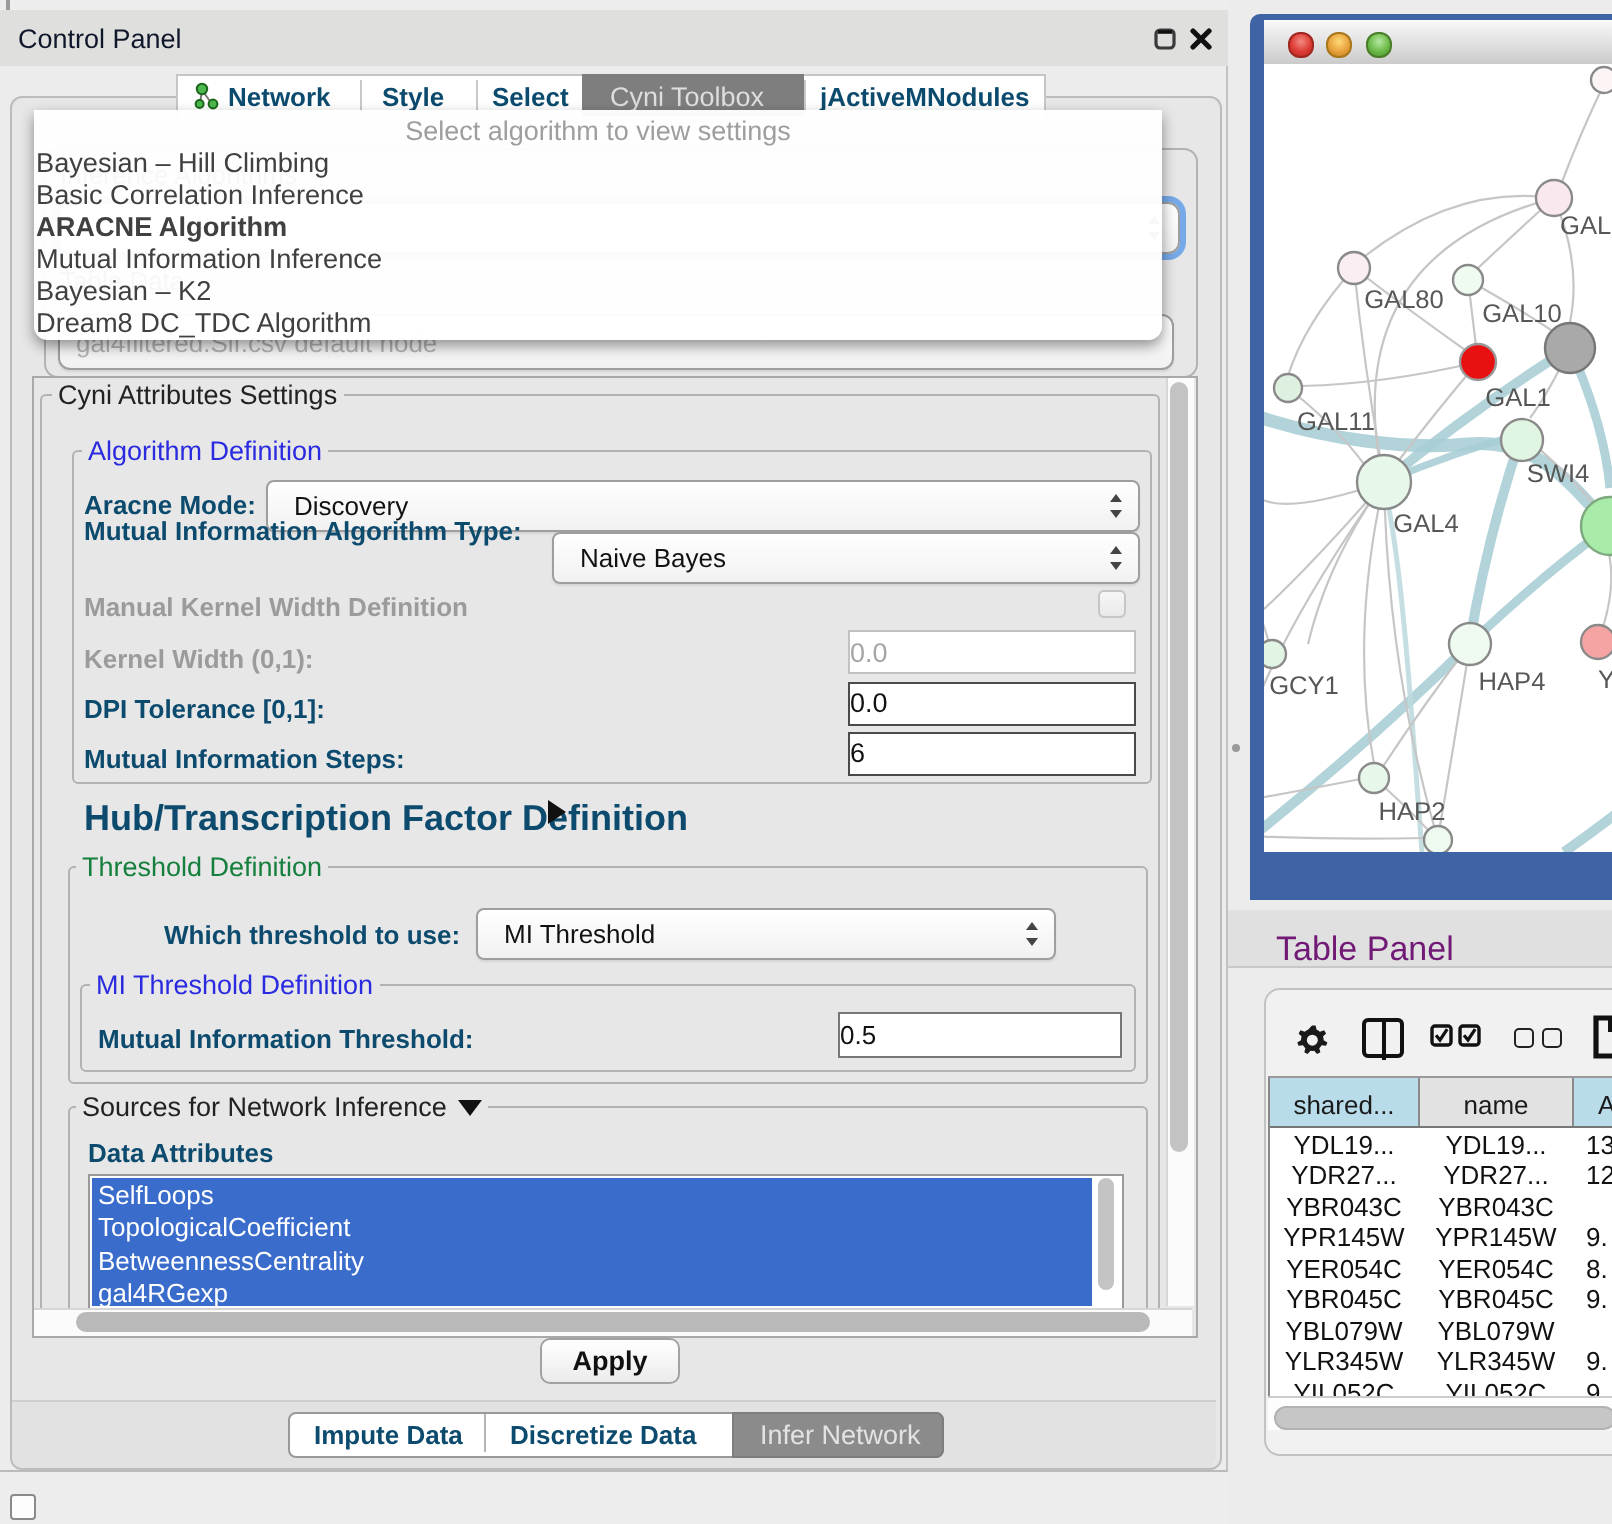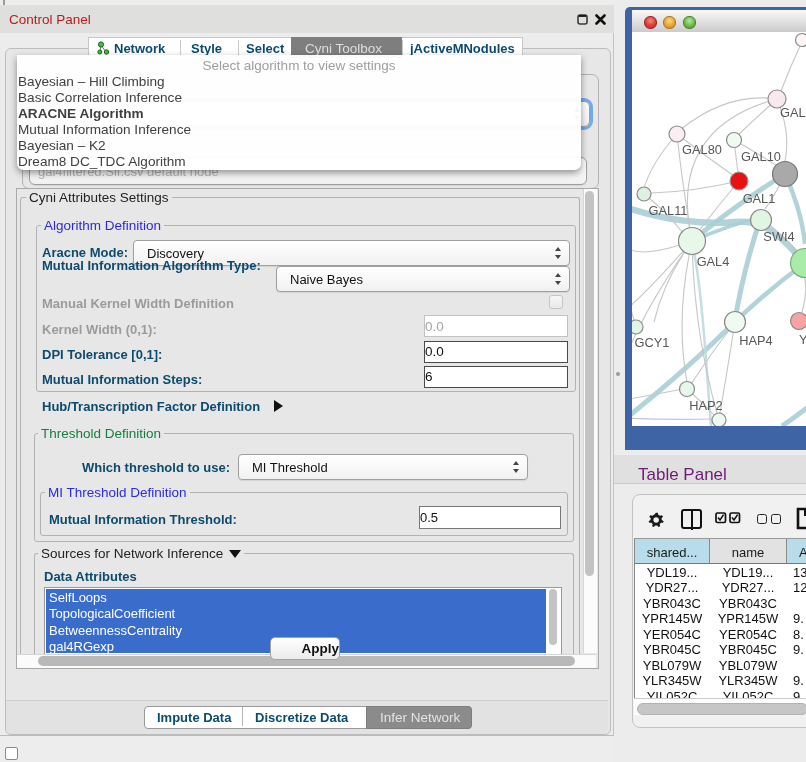--- a/index.html
+++ b/index.html
@@ -13,21 +13,21 @@
 .field{position:absolute;background:#fff;font-size:13px;color:#111;text-align:left;line-height:21px;padding-right:5px;box-sizing:border-box}
 .gtitle{position:absolute;font-size:13.5px;background:#e7e7e7;padding:0 3px;line-height:13px}
 .gbox{position:absolute;border:1px solid #b2b2b2;border-radius:3px}
 </style></head>
 <body>
 
 <div class="abs" style="left:3px;top:0;width:2px;height:6px;background:#9a9a9a"></div>
 
 <div class="abs" style="left:0;top:5px;width:613px;height:729px;background:#ececec;border-right:1px solid #c2c2c2;border-top:1px solid #d5d5d5;border-bottom:1px solid #bbb"></div>
 <div class="abs" style="left:0;top:5px;width:618px;height:28px;background:#dfdfde"></div>
-<div class="abs" style="left:9px;top:12px;font-size:13.5px;color:#b91c1c">Control Panel</div>
+<div class="abs" style="left:9px;top:12px;font-size:13.5px;color:#0f172a">Control Panel</div>
 
 <svg class="abs" style="left:577px;top:14px" width="12" height="12" viewBox="0 0 12 12">
     <rect x="1" y="1" width="9" height="9" rx="2" fill="none" stroke="#3a3a3a" stroke-width="1.6"></rect>
     <path d="M2,2 h7" stroke="#111" stroke-width="1.8"></path>
   </svg>
 <svg class="abs" style="left:595px;top:14px" width="11" height="11" viewBox="0 0 11 11">
     <path d="M1.5,1.5 L9.5,9.5 M9.5,1.5 L1.5,9.5" stroke="#111" stroke-width="2.6" stroke-linecap="round"></path>
   </svg>
 
 <div class="abs" style="left:5px;top:48px;width:604px;height:685px;background:#e7e7e7;border:1px solid #bcbcbc;border-radius:6px"></div>
@@ -78,21 +78,21 @@
     <span class="step"></span>
   </div>
 <div class="abs b" style="left:42px;top:296px;color:#9b9b9b">Manual Kernel Width Definition</div>
 <div class="abs" style="left:549px;top:295px;width:12px;height:12px;border:1px solid #c5c5c5;border-radius:3px;background:linear-gradient(#f6f6f6,#e9e9e9)"></div>
 <div class="abs b" style="left:42px;top:322px;color:#9b9b9b">Kernel Width (0,1):</div>
 <div class="field" style="left:424px;top:315px;width:144px;height:22px;border:1px solid #c2c2c2;color:#a5a5a5;font-size:13.5px;line-height:22px">0.0</div>
 <div class="abs b" style="left:42px;top:347px">DPI Tolerance [0,1]:</div>
 <div class="field" style="left:424px;top:341px;width:144px;height:22px;border:1.5px solid #4a4a4a;font-size:13.5px;line-height:20px">0.0</div>
 <div class="abs b" style="left:42px;top:372px">Mutual Information Steps:</div>
 <div class="field" style="left:424px;top:366px;width:144px;height:22px;border:1.5px solid #4a4a4a;font-size:13.5px;line-height:20px">6</div>
-<div class="abs b" style="left:42px;top:399px;font-size:13px">Hub/Transcription Factor Definition</div>
+<div class="abs b" style="left:42px;top:399px;font-size:18px">Hub/Transcription Factor Definition</div>
 <div class="abs" style="left:274px;top:400px;width:0;height:0;border-top:6px solid transparent;border-bottom:6px solid transparent;border-left:9.5px solid #111"></div>
 
 <div class="gbox" style="left:34px;top:433px;width:538px;height:107px"></div>
 <div class="gtitle" style="left:38px;top:427px;color:#15803d">Threshold Definition</div>
 <div class="abs b" style="left:82px;top:460px">Which threshold to use:</div>
 <div class="combo" style="left:238px;top:454px;width:288px;height:24px">
     <span class="ct">MI Threshold</span>
     <span class="step"></span>
   </div>
 <div class="gbox" style="left:40px;top:492px;width:526px;height:42px"></div>
@@ -106,21 +106,21 @@
 <div class="abs" style="left:44px;top:587px;width:516px;height:66px;background:#fff;border:1px solid #999"></div>
 <div class="abs" style="left:46px;top:589px;width:500px;height:64px;background:#3a6ccc"></div>
 <div class="abs" style="left:49px;top:590px;font-size:13px;color:#fff;line-height:16.4px">SelfLoops<br>TopologicalCoefficient<br>BetweennessCentrality<br>gal4RGexp</div>
 <div class="abs" style="left:549px;top:589px;width:8px;height:56px;background:#c4c4c4;border-radius:4px"></div>
 
 <div class="abs" style="left:583px;top:189px;width:13px;height:464px;background:#fbfbfb;border-left:1px solid #d6d6d6"></div>
 <div class="abs" style="left:585px;top:191px;width:9px;height:385px;background:#c3c3c3;border-radius:5px"></div>
 <div class="abs" style="left:17px;top:654px;width:579px;height:13px;background:#fbfbfb;border-top:1px solid #d6d6d6"></div>
 <div class="abs" style="left:38px;top:656px;width:537px;height:10px;background:#b9b9b9;border-radius:5px"></div>
 
-<div class="abs" style="left:270px;top:637px;width:68px;height:21px;background:linear-gradient(#ffffff,#ebebeb);border:1px solid #a2a2a2;border-radius:5px;text-align:right;line-height:21px;font-size:13.5px;font-weight:bold;color:#111">Apply</div>
+<div class="abs" style="left:270px;top:669px;width:68px;height:21px;background:linear-gradient(#ffffff,#ebebeb);border:1px solid #a2a2a2;border-radius:5px;text-align:center;line-height:21px;font-size:13.5px;font-weight:bold;color:#111">Apply</div>
 
 <div class="abs" style="left:6px;top:700px;width:602px;height:33px;background:#e2e2e2;border-top:1px solid #cecece;border-radius:0 0 6px 6px"></div>
 <div class="abs" style="left:144px;top:706px;width:326px;height:21px;background:#fff;border:1px solid #999;border-radius:4px"></div>
 <div class="abs" style="left:366px;top:706px;width:104px;height:21px;background:#8b8b8b;border:1px solid #7e7e7e;border-radius:0 4px 4px 0"></div>
 <div class="abs" style="left:242px;top:707px;width:1px;height:19px;background:#b5b5b5"></div>
 <div class="abs b" style="left:157px;top:710px">Impute Data</div>
 <div class="abs b" style="left:255px;top:710px">Discretize Data</div>
 <div class="abs" style="left:380px;top:710px;font-size:13.5px;color:#e3e3e3">Infer Network</div>
 
 <div class="abs" style="left:17px;top:55px;width:564px;height:115px;background:rgba(255,255,255,0.96);border-radius:0 0 7px 7px;box-shadow:0 3px 7px rgba(0,0,0,0.42)"></div>

